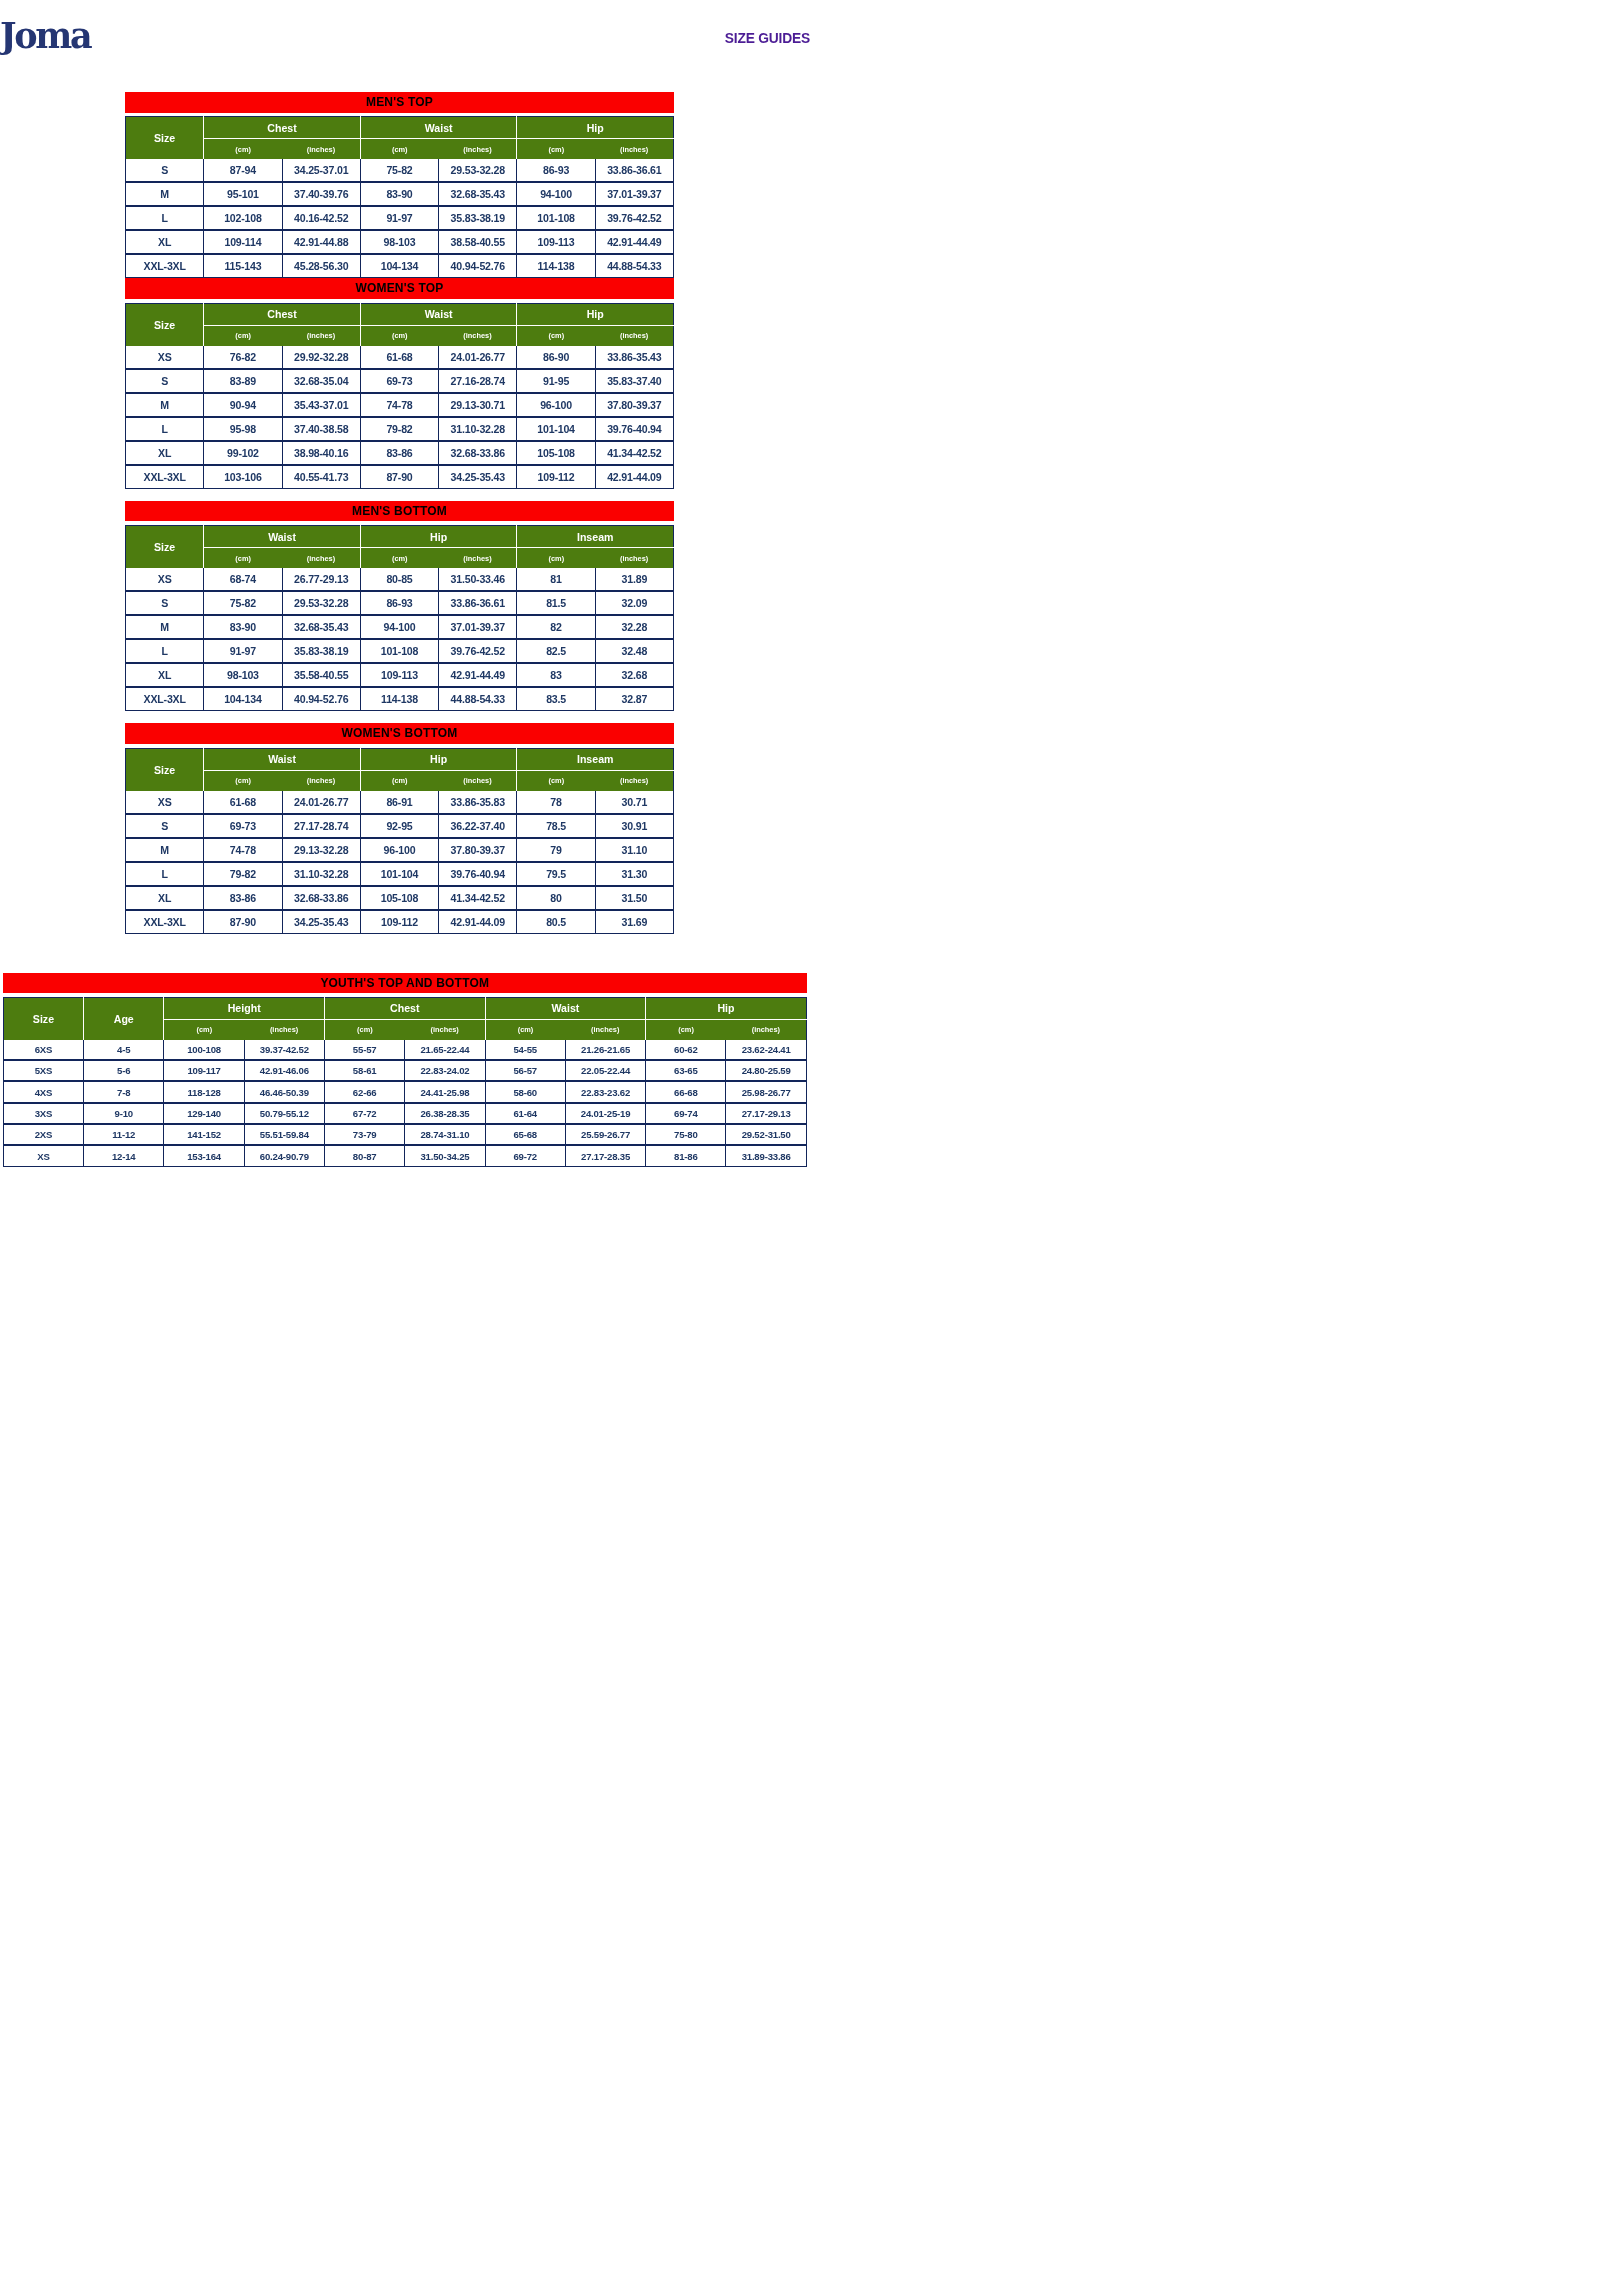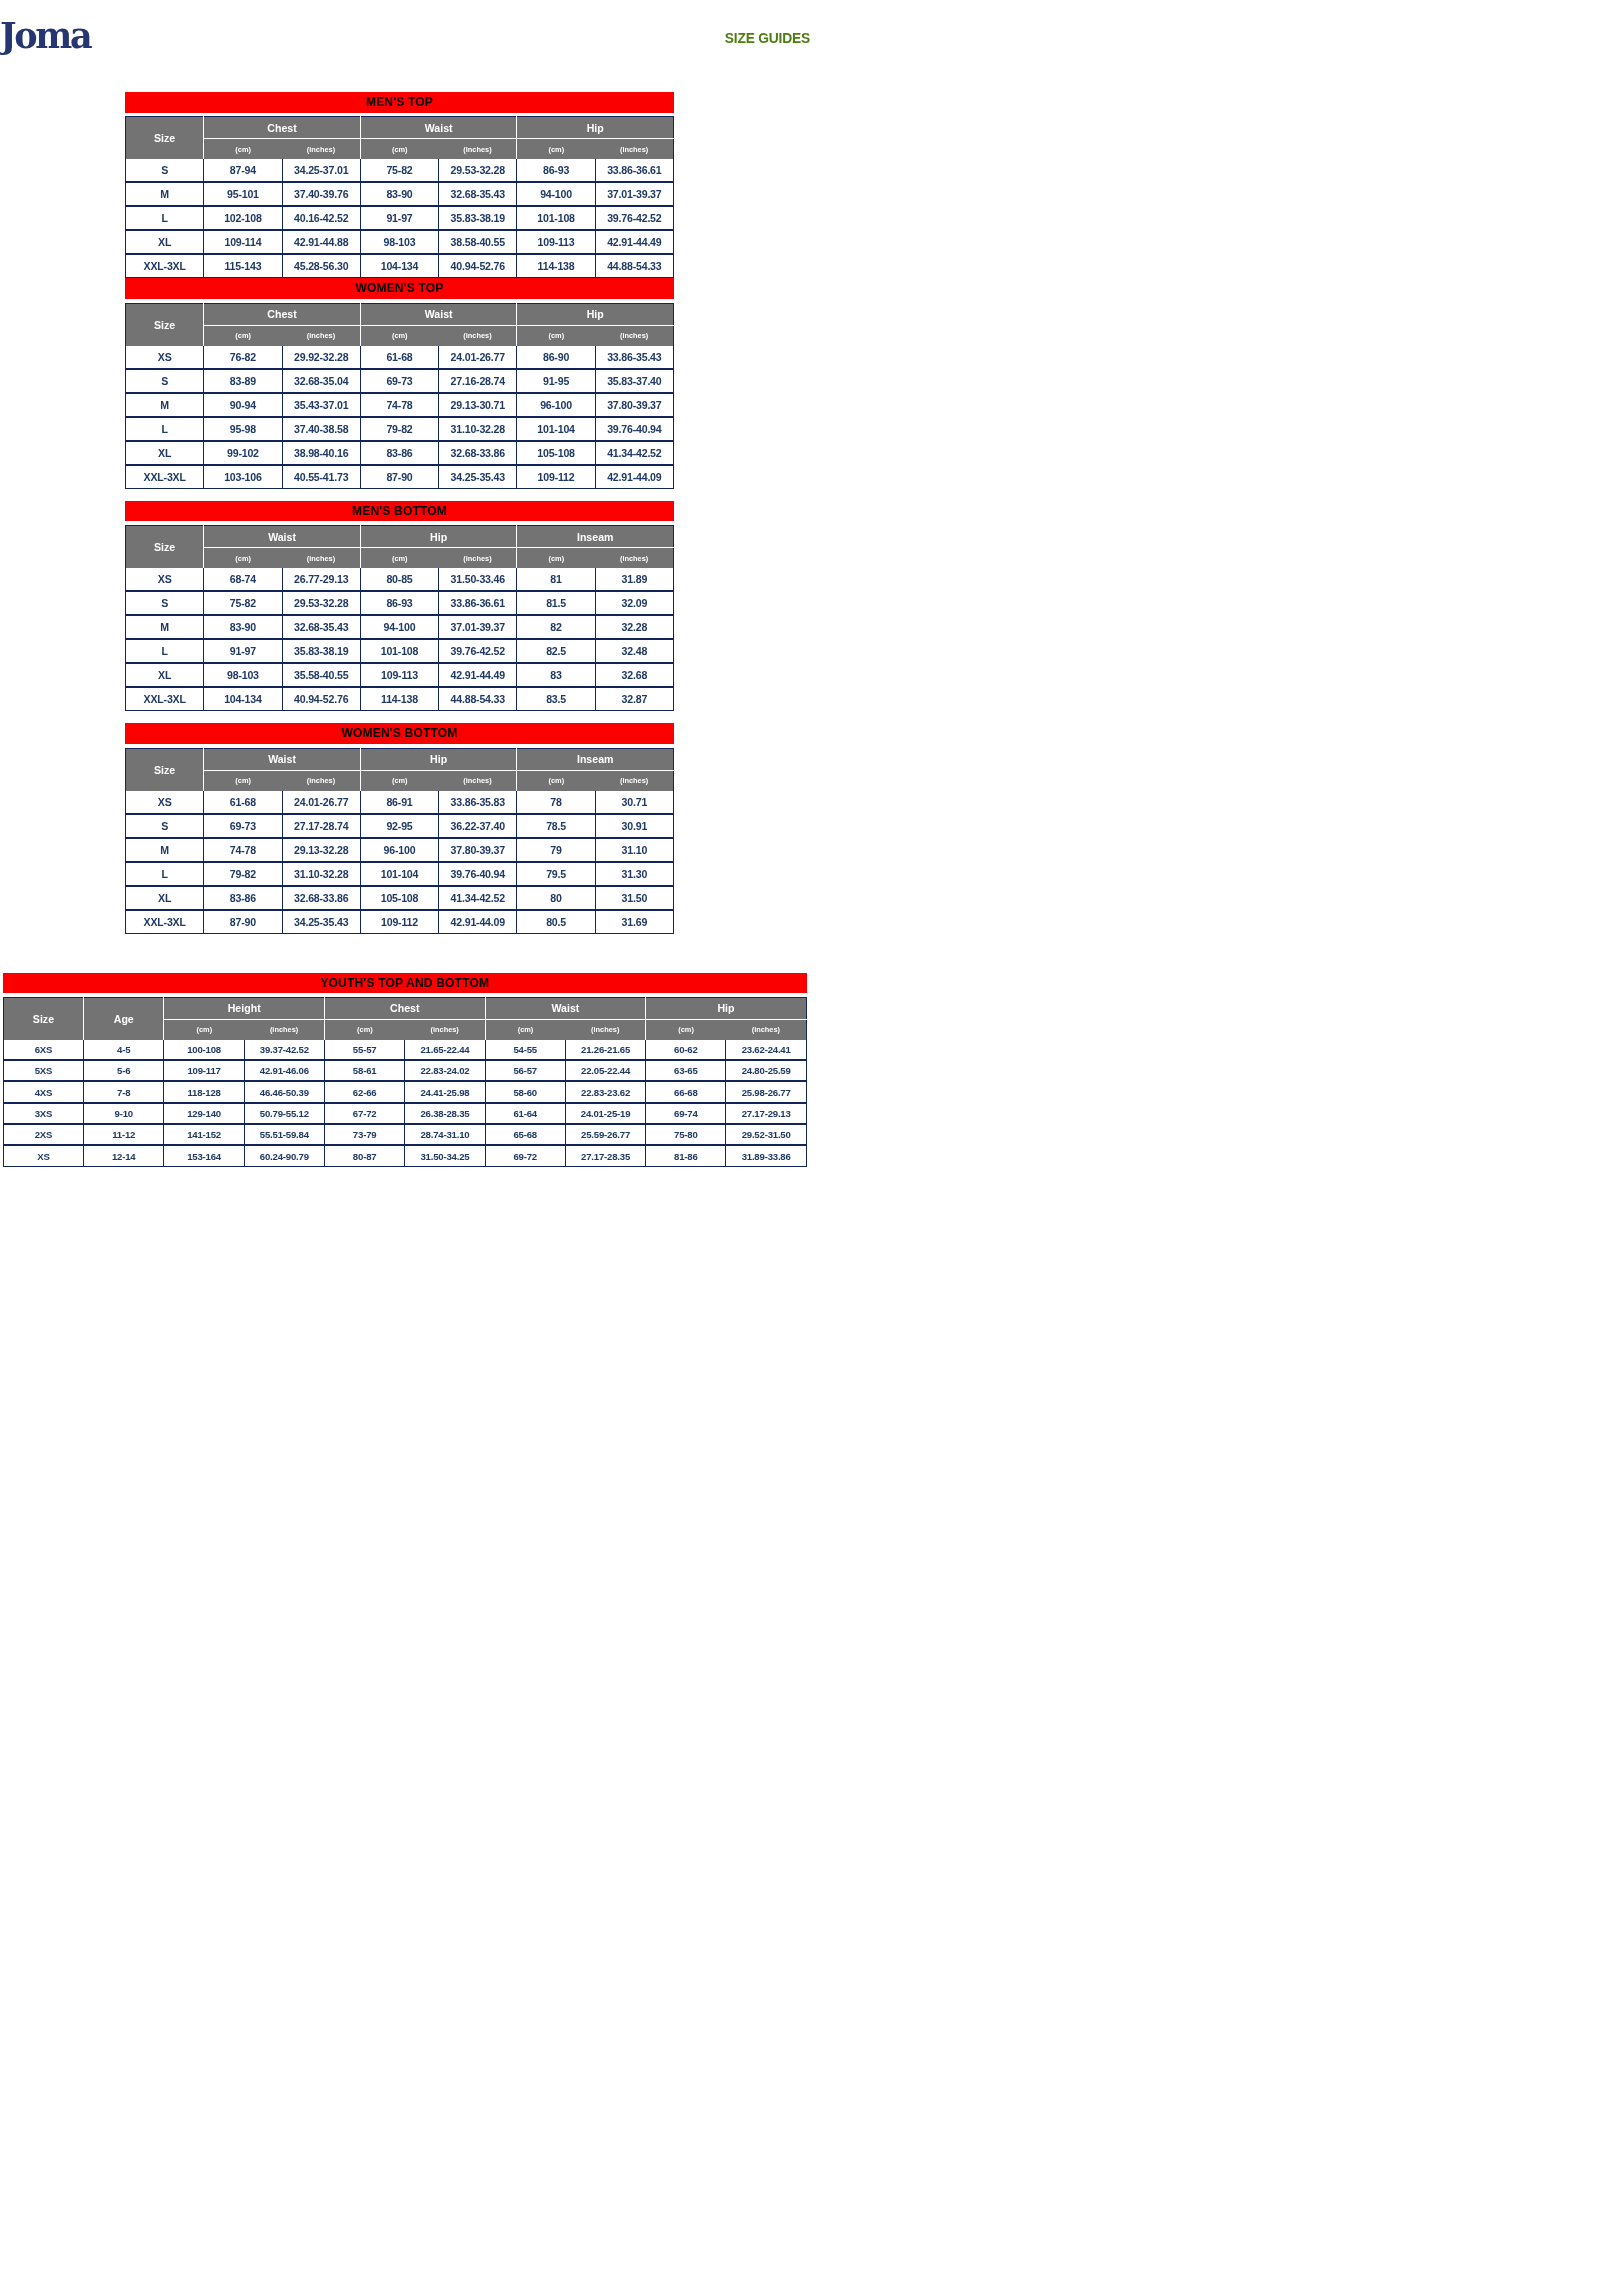--- a/index.html
+++ b/index.html
@@ -23,21 +23,21 @@
     font-family: "DejaVu Serif", serif;
     font-weight: bold;
     font-size: 35px;
     line-height: 29px;
     color: #253673;
     letter-spacing: -2.3px;
   }
   .size-guides-title {
     font-weight: bold;
     font-size: 13.8px;
-    color: #4d7c0f;
+    color: #4c1d95;
     letter-spacing: -0.2px;
     padding-top: 6.4px;
   }
 
   
   section.guide { width: 549px; margin-left: 125px; }
   section.guide.wide { width: 804px; margin-left: 2.8px; border-radius: 16px; }
   section.guide:nth-of-type(1) { margin-top: 40px; }
   section.guide:nth-of-type(2) { }
   section.guide:nth-of-type(3) { margin-top: 12px; }
@@ -64,21 +64,21 @@
   }
   table.size-table th, table.size-table td {
     padding: 0;
     text-align: center;
     vertical-align: middle;
     overflow: hidden;
   }
 
   
   th.hdr {
-    background: #737373;
+    background: #4d7c0f;
     color: #ffffff;
     font-weight: bold;
   }
   th.hdr-size { font-size: 10.6px; }
   th.hdr-grp {
     font-size: 10.6px;
     height: 21px;
     border-bottom: 1.8px solid #ffffff;
     border-left: 1.8px solid #ffffff;
   }

